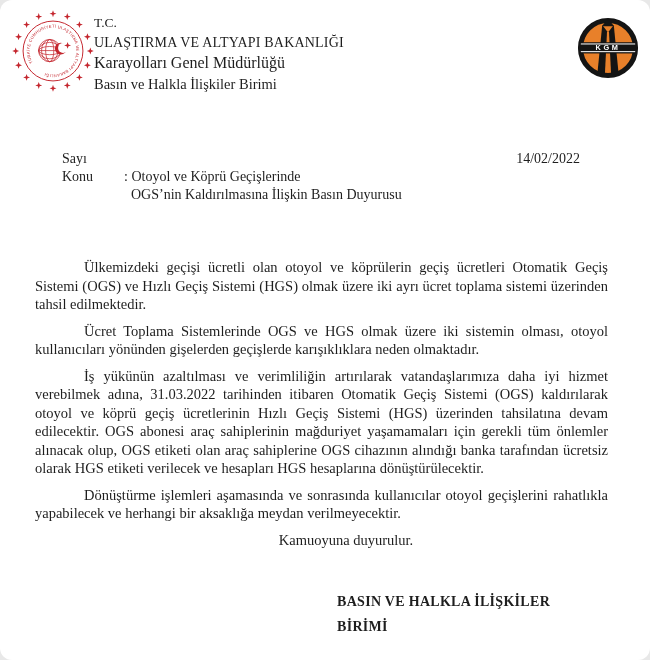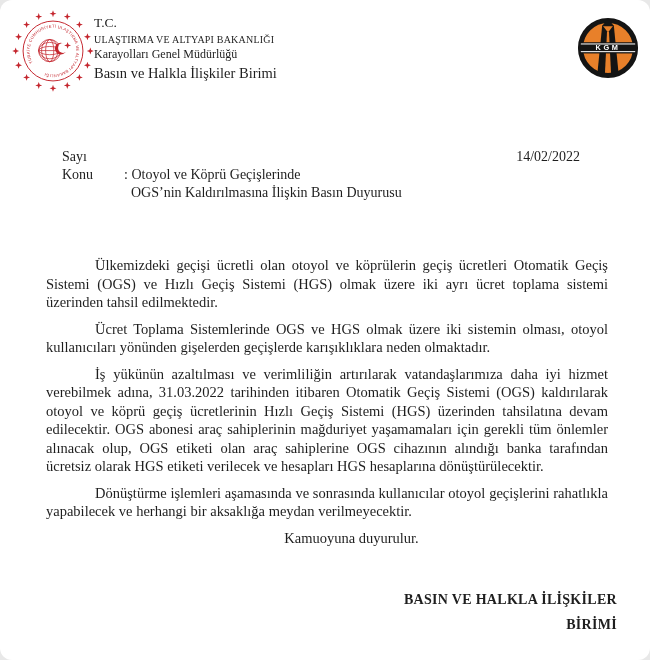--- a/index.html
+++ b/index.html
@@ -11,38 +11,38 @@
     overflow:hidden;
     font-family:"Liberation Serif", serif;
     color:#1e1e1e;
     box-sizing:border-box;
   }
   
   .header{display:flex;align-items:flex-start;padding:6px 4px 0 10px;}
   .seal{width:82px;height:82px;flex:0 0 auto;margin-top:4px;margin-left:2px;}
   .header-center{flex:1;text-align:left;padding-top:8px;line-height:1.38;}
   .h-tc{font-size:13.5px;}
-  .h-ministry{font-size:10px;letter-spacing:.2px;}
-  .h-dir{font-size:12px;}
+  .h-ministry{font-size:14px;letter-spacing:.2px;}
+  .h-dir{font-size:16px;}
   .h-unit{font-size:14.5px;}
   .kgm{width:64px;height:64px;flex:0 0 auto;margin-top:10px;margin-right:6px;}
   
   .meta{position:relative;margin:56px 42px 0 42px;font-size:14px;line-height:18px;}
   .meta-row{display:flex;}
   .meta-label{flex:0 0 62px;padding-left:20px;}
   .konu-line2{padding-left:89px;}
   .date{position:absolute;top:0;right:28px;}
   
-  .body{margin:54px 42px 0 46px;font-size:14.5px;line-height:18.5px;text-align:justify;}
+  .body{margin:54px 42px 0 35px;font-size:14.5px;line-height:18.5px;text-align:justify;}
   .body p{margin:0 0 8px 0;text-indent:49px;}
   .closing{text-align:center;}
   
   .signature{
     width:280px;margin:40px 33px 0 auto;
-    text-align:right;font-weight:bold;
+    text-align:left;font-weight:bold;
     font-size:14px;line-height:25px;letter-spacing:.3px;
   }
 </style>
 </head>
 <body>
 
 <div class="page">
 
   <div class="header">
 

